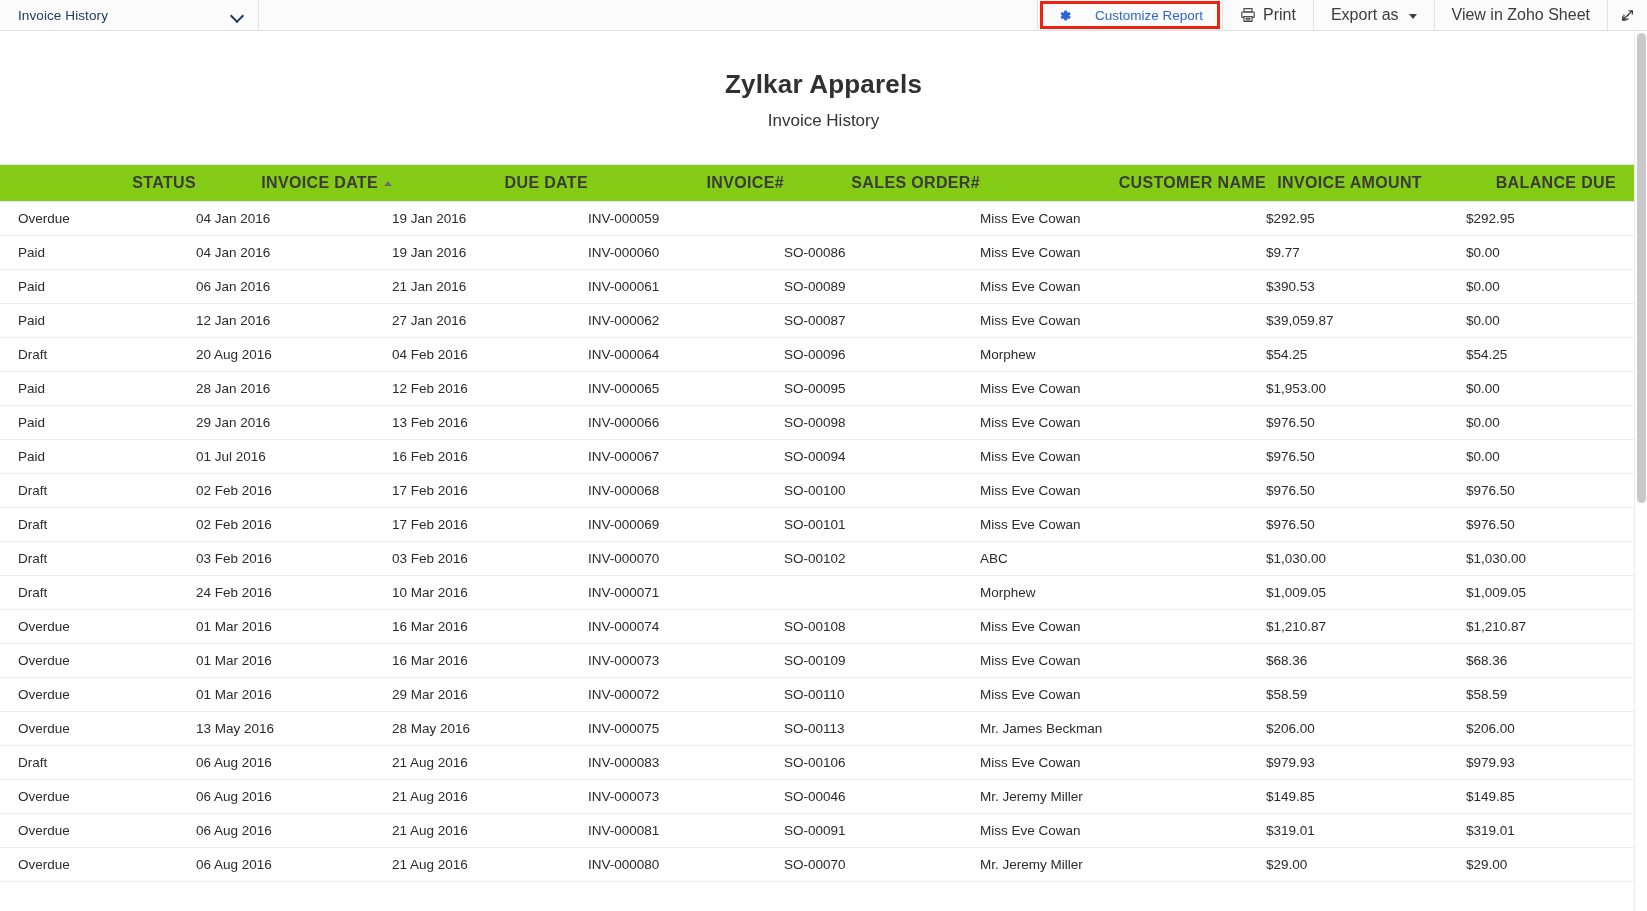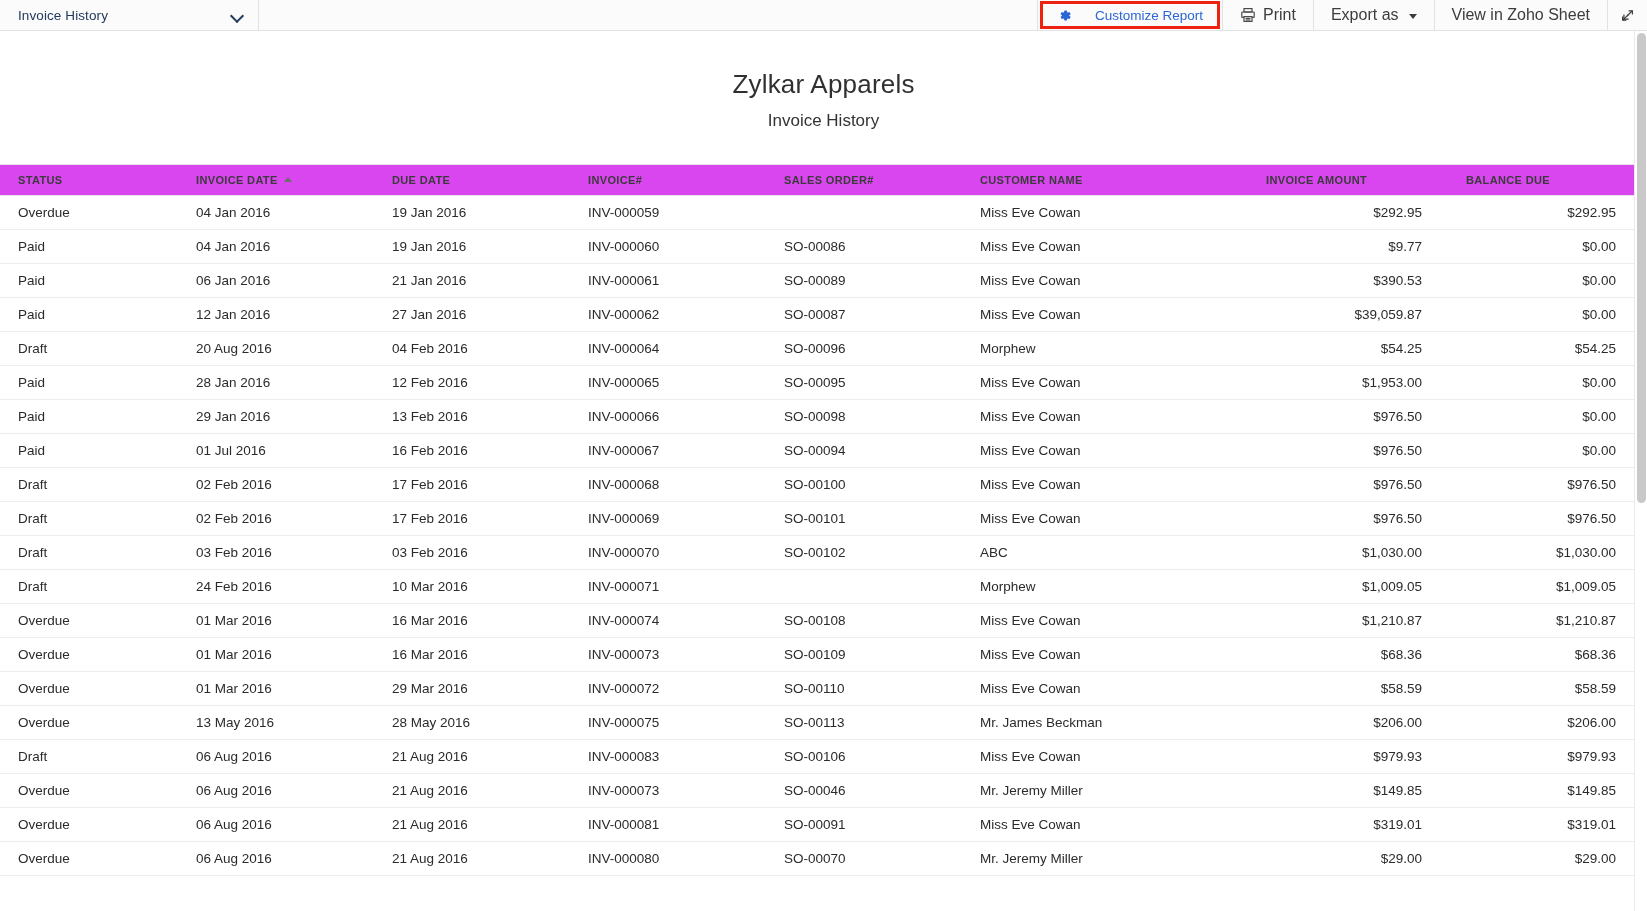--- a/index.html
+++ b/index.html
@@ -121,21 +121,21 @@
     background: #ffffff;
     overflow: hidden;
   }
 
   #report-header {
     text-align: center;
     padding-top: 38px;
   }
   #org-name {
     font-size: 26px;
-    font-weight: 400;
+    font-weight: 700;
     color: #303030;
     letter-spacing: .2px;
   }
   #report-title {
     font-size: 17px;
     color: #333333;
     margin-top: 11px;
     font-weight: 400;
   }
   #report-range {
@@ -147,34 +147,34 @@
   
   #invoice-table {
     width: 1634px;
     border-collapse: collapse;
     margin-top: 33px;
     table-layout: fixed;
     font-size: 13.5px;
   }
 
   #invoice-table thead th {
-    background: #d946ef;
+    background: #84cc16;
     border-top: 1px solid #e6e6e6;
     border-bottom: 1px solid #e6e6e6;
-    font-size: 11px;
+    font-size: 16px;
     font-weight: 700;
     color: #3b3b3b;
     letter-spacing: .35px;
-    text-align: left;
+    text-align: right;
     padding: 9px 0 9px 0;
     height: 31px;
     white-space: nowrap;
   }
 
-  th.num, td.num { text-align: right; }
+  th.num, td.num { text-align: left; }
 
   
   .c-status   { width: 196px; padding-left: 18px !important; }
   .c-invdate  { width: 196px; }
   .c-duedate  { width: 196px; }
   .c-invno    { width: 196px; }
   .c-sono     { width: 196px; }
   .c-cust     { width: 286px; }
   .c-amount   { width: 200px; padding-right: 0 !important; }
   .c-balance  { width: 168px; padding-right: 18px !important; }

